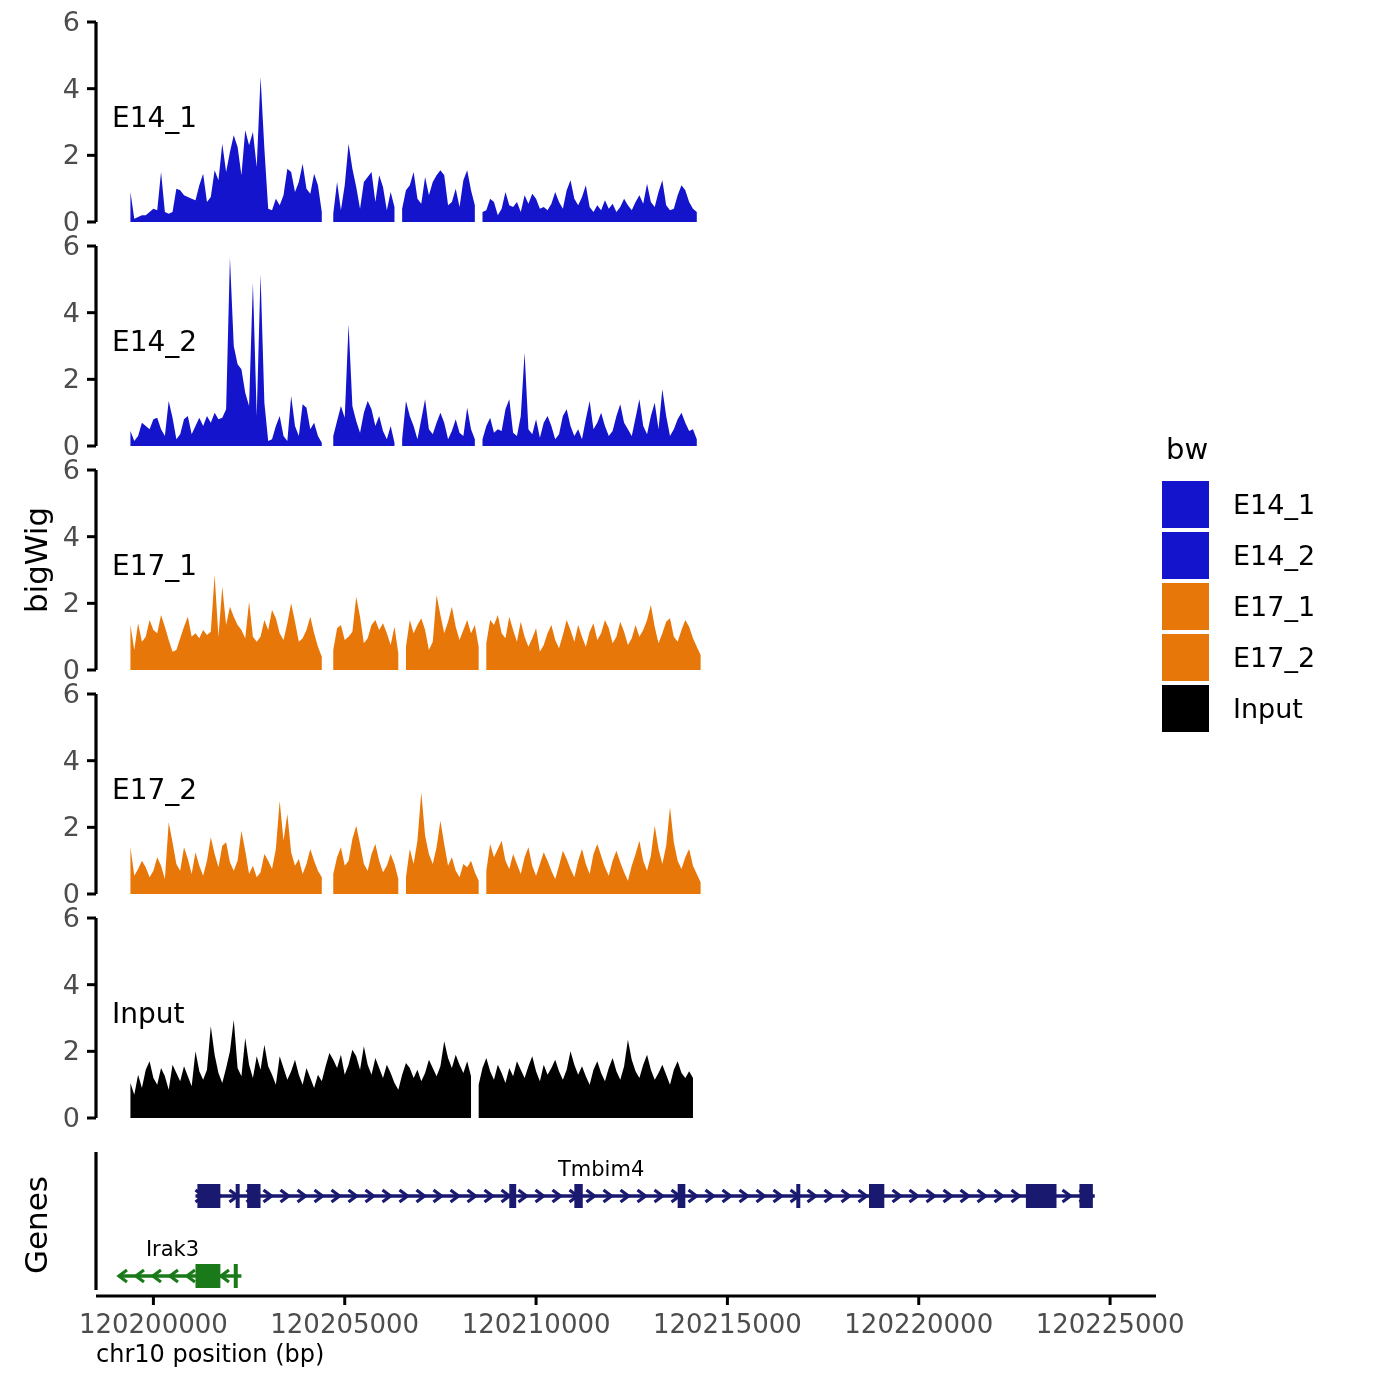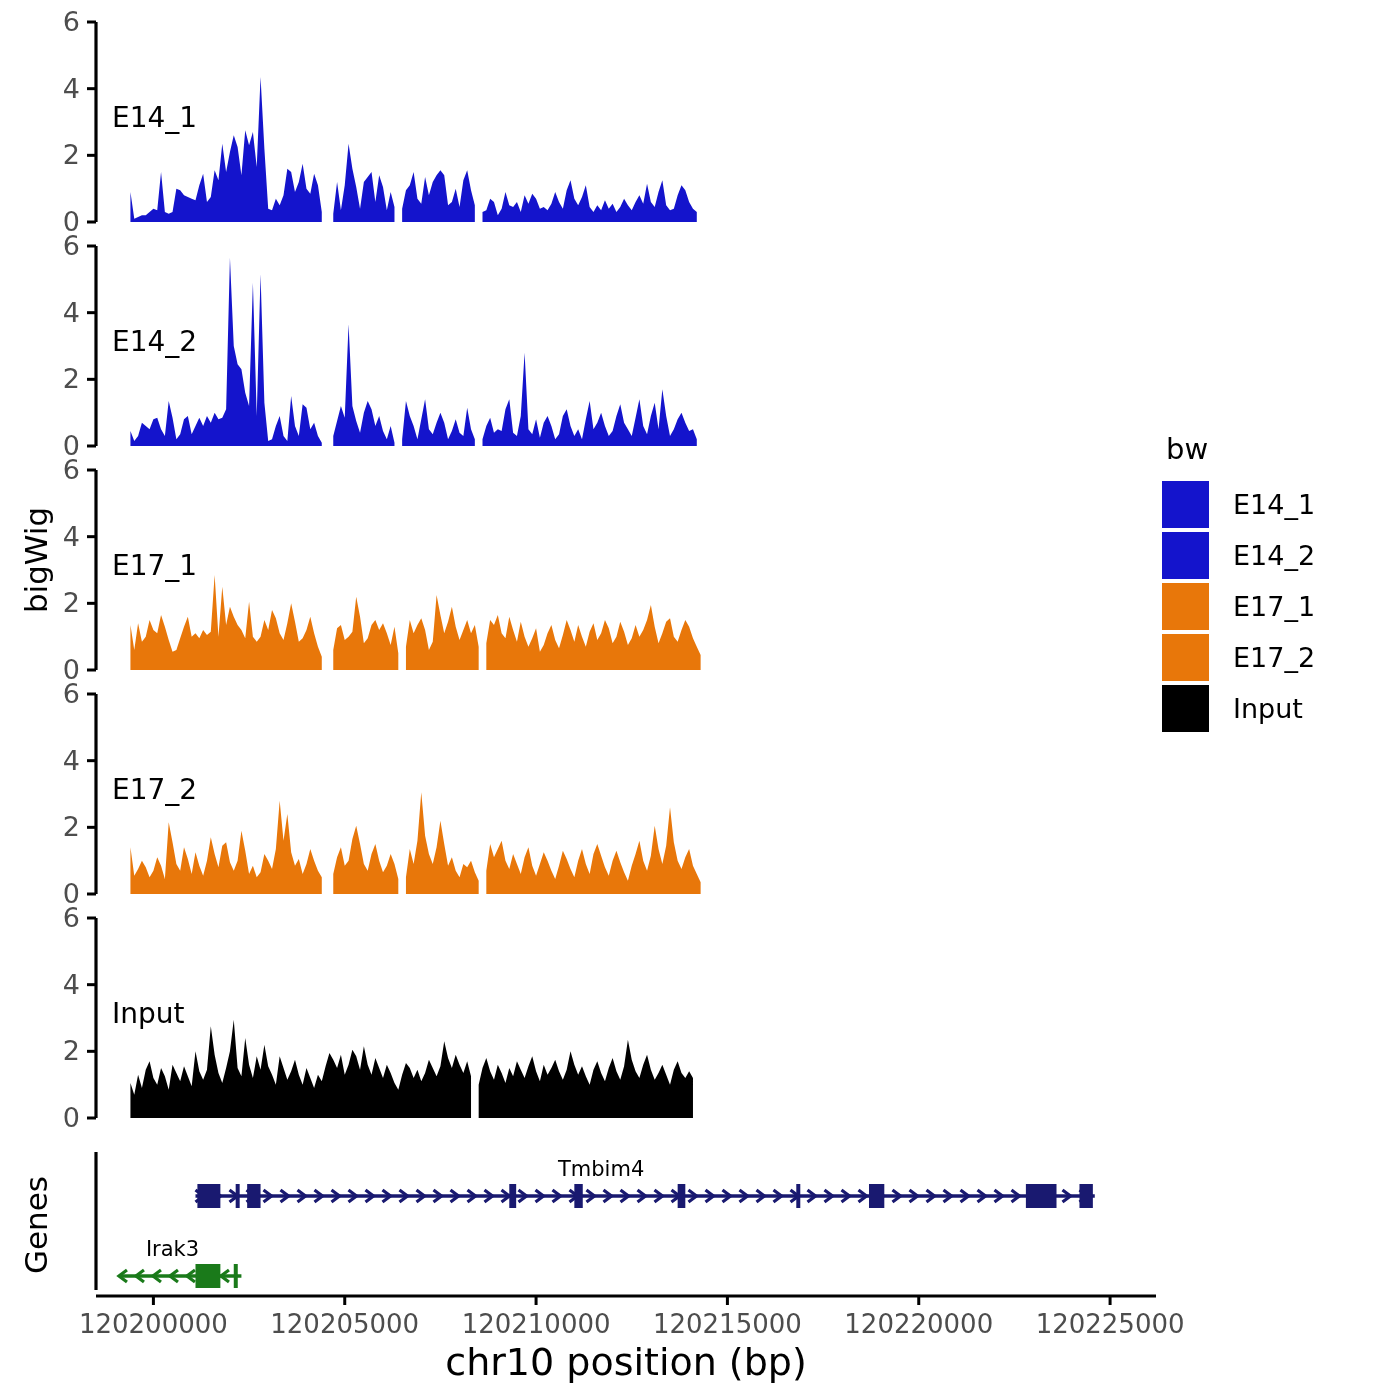--- a/index.html
+++ b/index.html
@@ -51,22 +51,21 @@
     transform: rotate(-90deg);
     white-space: nowrap;
     font-size: 31px;
     color: #000;
   }
   .xlab {
     position: absolute;
     left: 96px;
     top: 1340px;
     width: 1060px;
-    text-align: center;
-    font-size: 38px;
+    font-size: 24px;
     color: #000;
   }
   
   .legend {
     position: absolute;
     left: 1162px;
     top: 432px;
     width: 180px;
   }
   .legend-title {

